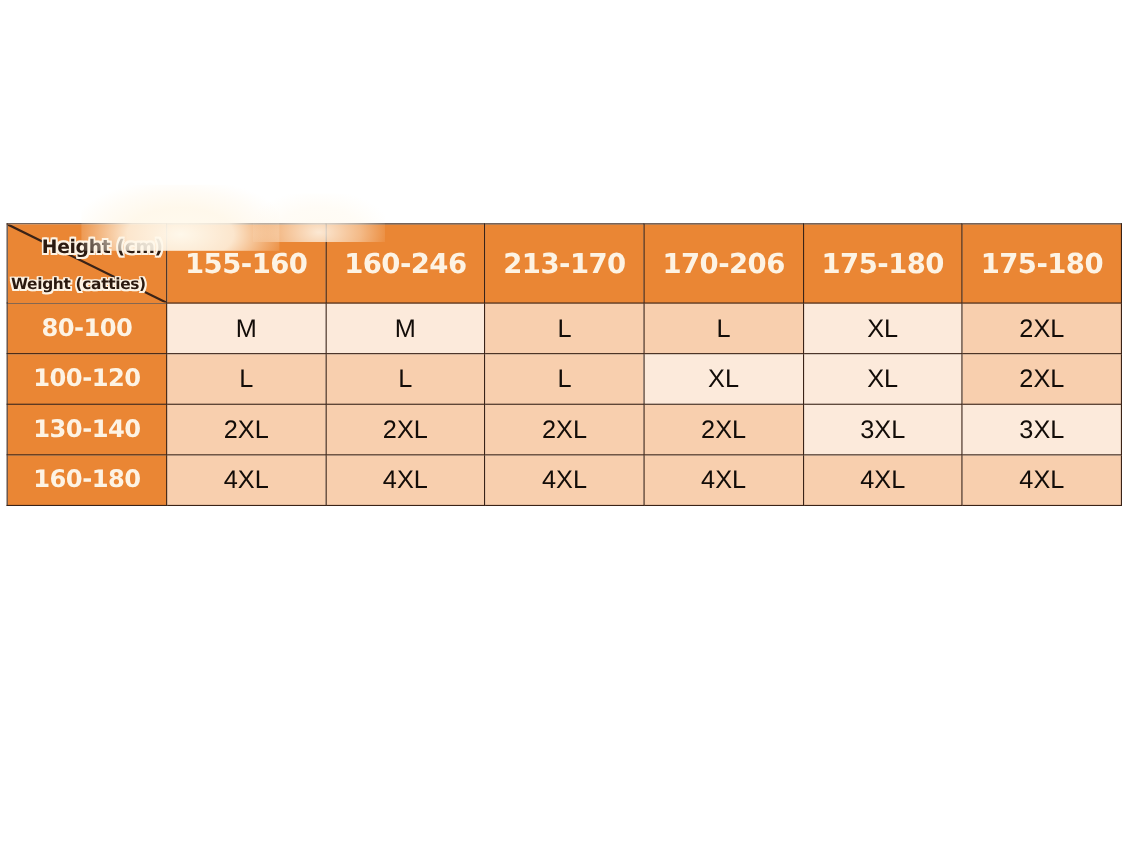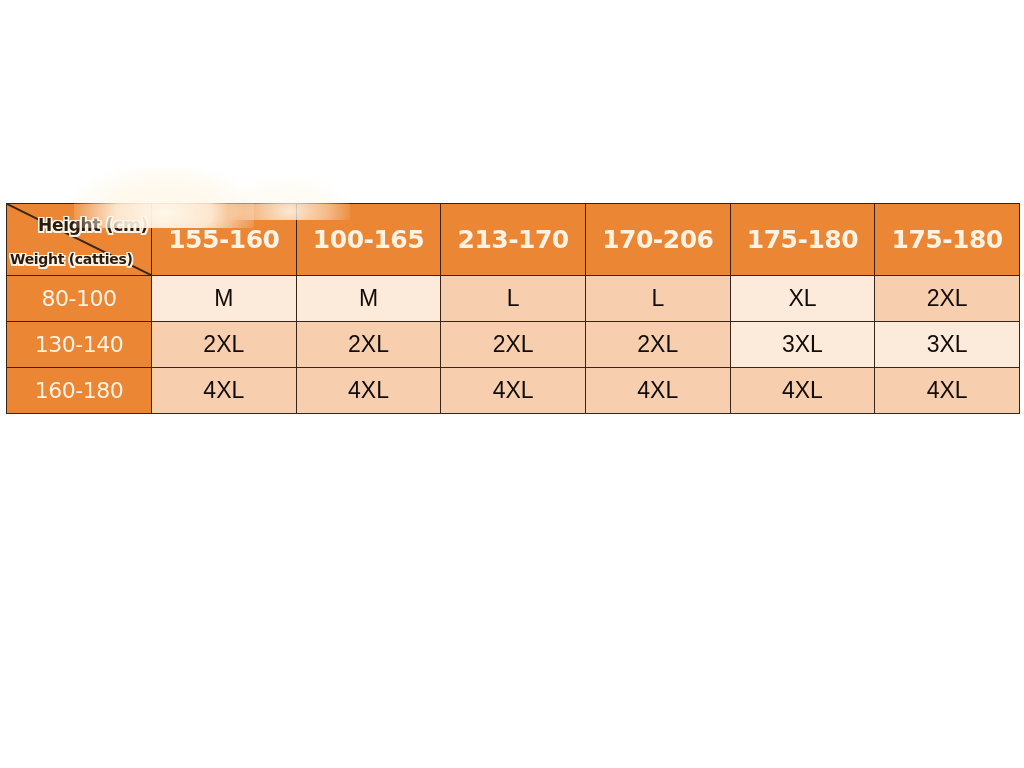--- a/index.html
+++ b/index.html
@@ -123,21 +123,21 @@
     letter-spacing: -0.5px;
     margin-top: 20px;
   }
 
   
   td.row-head {
     height: 45px;
     background: #EA8634;
     color: #fdf3e4;
     font-family: "DejaVu Sans", sans-serif;
-    font-weight: normal;
+    font-weight: bold;
     font-size: 22px;
     letter-spacing: -0.5px;
   }
 
   
   td.data-cell {
     height: 45px;
     font-family: "Liberation Sans", sans-serif;
     font-weight: normal;
     font-size: 23px;
@@ -158,38 +158,47 @@
     <thead>
       <tr>
         <th class="corner-cell">
           <svg class="diag-line" viewBox="0 0 144 71" preserveAspectRatio="none">
             <line x1="0" y1="0" x2="144" y2="71" stroke="#3a2317" stroke-width="2"></line>
           </svg>
           <span class="axis-label label-height">Height (cm)</span>
           <span class="axis-label label-weight">Weight (catties)</span>
         </th>
         <th class="col-head">155-160</th>
-        <th class="col-head">100-165</th>
+        <th class="col-head">160-246</th>
         <th class="col-head">213-170</th>
         <th class="col-head">170-206</th>
         <th class="col-head">175-180</th>
         <th class="col-head">175-180</th>
       </tr>
     </thead>
     <tbody>
       <tr>
         <td class="row-head">80-100</td>
         <td class="data-cell shade-light">M</td>
         <td class="data-cell shade-light">M</td>
         <td class="data-cell shade-dark">L</td>
         <td class="data-cell shade-dark">L</td>
         <td class="data-cell shade-light">XL</td>
         <td class="data-cell shade-dark">2XL</td>
       </tr>
       <tr>
+        <td class="row-head">100-120</td>
+        <td class="data-cell shade-dark">L</td>
+        <td class="data-cell shade-dark">L</td>
+        <td class="data-cell shade-dark">L</td>
+        <td class="data-cell shade-light">XL</td>
+        <td class="data-cell shade-light">XL</td>
+        <td class="data-cell shade-dark">2XL</td>
+      </tr>
+      <tr>
         <td class="row-head">130-140</td>
         <td class="data-cell shade-dark">2XL</td>
         <td class="data-cell shade-dark">2XL</td>
         <td class="data-cell shade-dark">2XL</td>
         <td class="data-cell shade-dark">2XL</td>
         <td class="data-cell shade-light">3XL</td>
         <td class="data-cell shade-light">3XL</td>
       </tr>
       <tr>
         <td class="row-head">160-180</td>

